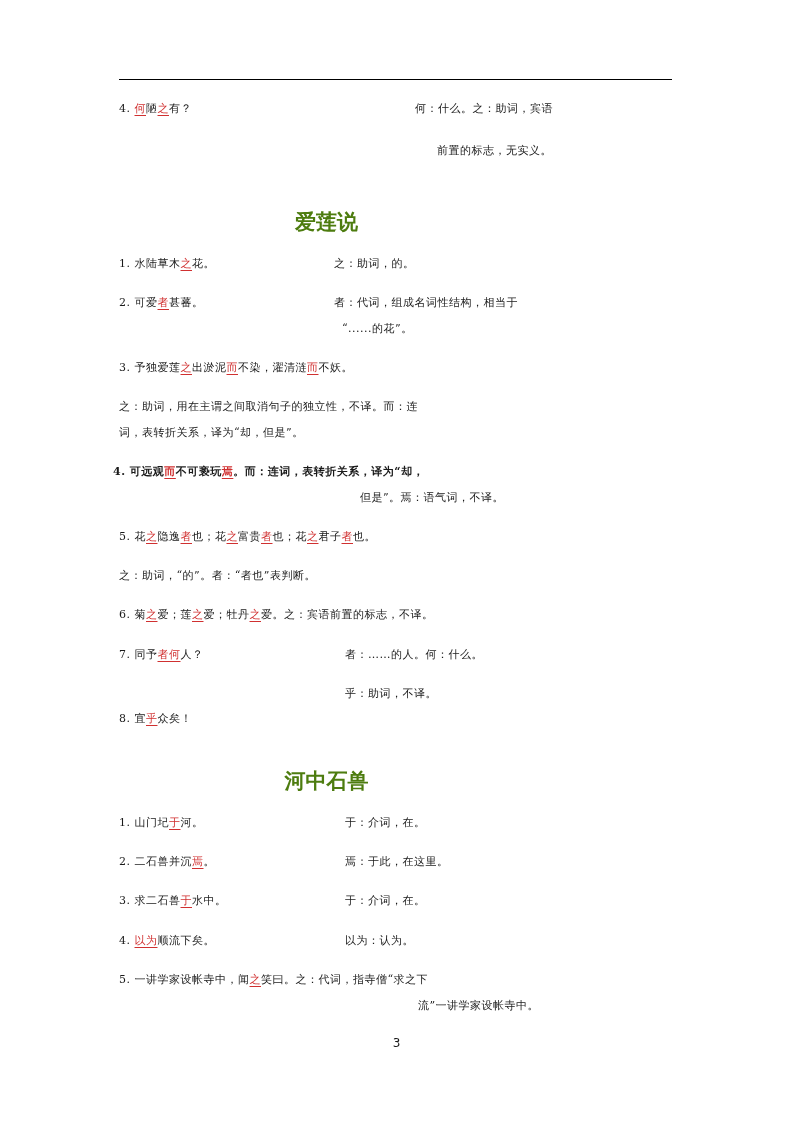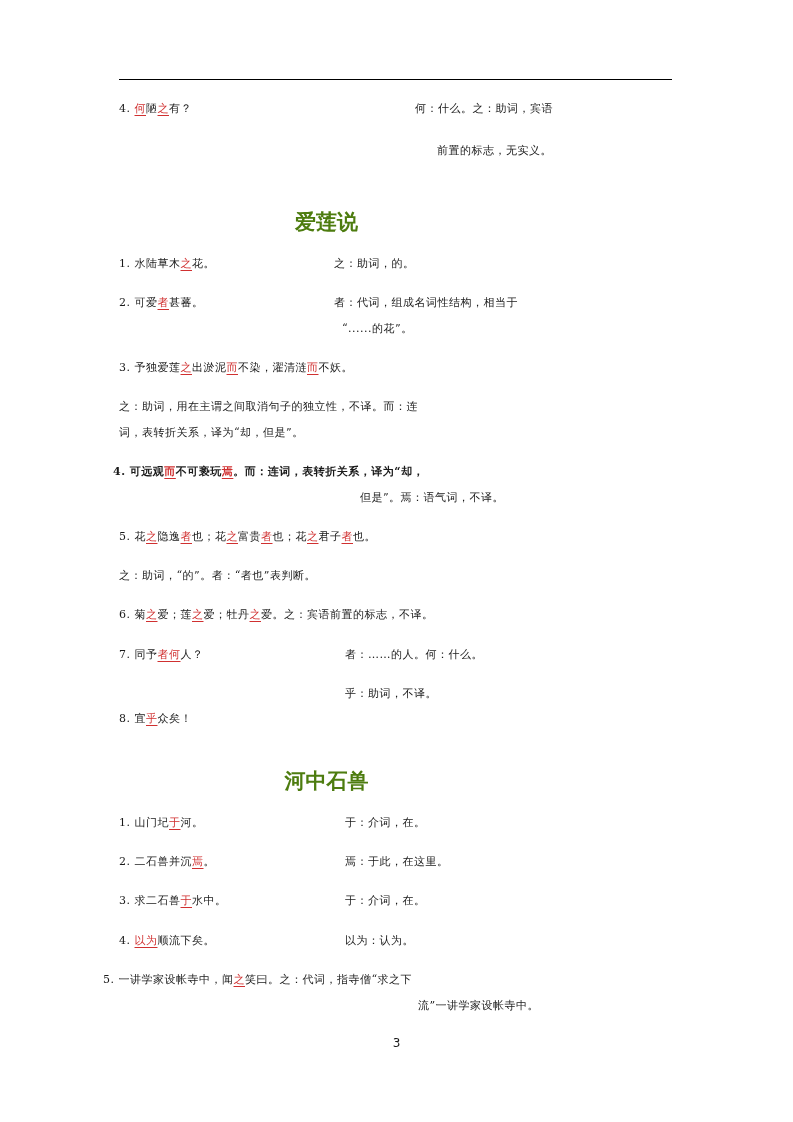--- a/index.html
+++ b/index.html
@@ -57,16 +57,16 @@
 
 <div class="line" style="left:119px;top:851px;"><span>2. </span><span>二石兽并沉</span><span class="hl">焉</span><span>。</span></div>
 <div class="line" style="left:345px;top:851px;">焉：于此，在这里。</div>
 
 <div class="line" style="left:119px;top:890px;"><span>3. </span><span>求二石兽</span><span class="hl">于</span><span>水中。</span></div>
 <div class="line" style="left:345px;top:890px;">于：介词，在。</div>
 
 <div class="line" style="left:119px;top:930px;"><span>4. </span><span class="hl">以为</span><span>顺流下矣。</span></div>
 <div class="line" style="left:345px;top:930px;">以为：认为。</div>
 
-<div class="line" style="left:103px;top:969px;"><span>5. </span><span>一讲学家设帐寺中，闻</span><span class="hl">之</span><span>笑曰。之：代词，指寺僧“求之下</span></div>
+<div class="line" style="left:119px;top:969px;"><span>5. </span><span>一讲学家设帐寺中，闻</span><span class="hl">之</span><span>笑曰。之：代词，指寺僧“求之下</span></div>
 <div class="line" style="left:418px;top:995px;">流”一讲学家设帐寺中。</div>
 
 <div class="pagenum">3</div>
 
 </body></html>

